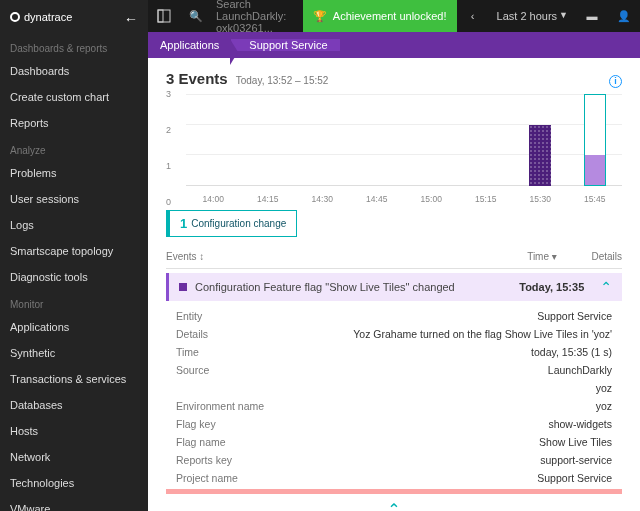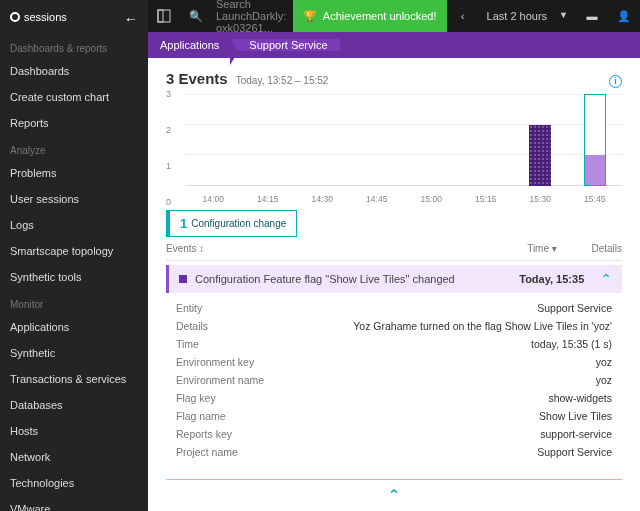--- a/index.html
+++ b/index.html
@@ -8,21 +8,21 @@
 .sb-head{display:flex;align-items:center;justify-content:space-between;padding:9px 10px;color:#fff}
 .sb-logo{display:flex;align-items:center;gap:4px}
 .sb-logo-icon{width:10px;height:10px;border-radius:50%;border:2px solid #fff}
 .sb-group-title{color:#777;font-size:10px;padding:9px 10px 4px}
 .sb-item{color:#ddd;padding:7px 10px;cursor:pointer;font-size:11px}
 .main{flex:1;display:flex;flex-direction:column;min-width:0}
 .topbar{height:32px;background:#1a1a1a;display:flex;align-items:center;color:#ccc;font-size:11px}
 .tb-icon{width:32px;height:32px;display:flex;align-items:center;justify-content:center;cursor:pointer}
 .search{flex:1;color:#888;padding-left:4px}
 .achieve{background:#3fbf3f;color:#fff;height:32px;display:flex;align-items:center;padding:0 10px;gap:6px}
-.timebox{background:#1a1a1a;display:flex;align-items:flex-start;padding:0 8px;gap:12px}
+.timebox{background:#1a1a1a;display:flex;align-items:flex-start;padding:0 8px;gap:2px}
 .crumb{height:26px;background:#6a2fa0;display:flex;align-items:center;color:#fff;font-size:11px}
 .crumb-item{padding:0 12px;position:relative}
 .crumb-item:first-child::after{content:"";position:absolute;right:-7px;top:0;border-left:8px solid #6a2fa0;border-top:13px solid transparent;border-bottom:13px solid transparent;z-index:2}
 .crumb-item:nth-child(2){background:#7b3bb8;padding-left:18px;margin-left:0}
 .content{flex:1;background:#fff;overflow-y:auto;padding:12px 18px 4px;font-size:11px;color:#333}
 .events-head{display:flex;align-items:baseline;gap:8px;margin-bottom:6px}
 .events-head h2{font-size:15px;font-weight:600}
 .events-head .sub{color:#777;font-size:10px}
 .info-i{margin-left:auto;color:#1496ff;font-weight:bold;border:1px solid #1496ff;border-radius:50%;width:13px;height:13px;font-size:9px;display:flex;align-items:center;justify-content:center}
 .chart{height:110px;position:relative;margin:2px 0 0 0}
@@ -32,57 +32,57 @@
 .bar-area{position:absolute;left:20px;right:0;top:0;bottom:18px;display:flex}
 .slot{flex:1;position:relative}
 .bar{position:absolute;bottom:0;width:22px;left:50%;transform:translateX(-50%)}
 .bar-purple{background:#4b1e7a;background-image:radial-gradient(rgba(255,255,255,.25) 1px,transparent 1px);background-size:4px 4px}
 .bar-outline{border:1px solid #00b3b3;background:#fff}
 .bar-fill{position:absolute;bottom:0;left:0;right:0;background:#b58ae0}
 .xlabels{position:absolute;left:20px;right:0;bottom:0;display:flex;font-size:8.5px;color:#888}
 .xlabels span{flex:1;text-align:center}
 .legend{border:1px solid #00b3b3;border-left:4px solid #00b3b3;display:inline-flex;align-items:center;padding:5px 10px;margin-top:6px;font-size:10px;color:#156}
 .legend .n{color:#00b3b3;font-size:13px;font-weight:bold;margin-right:4px}
-.tbl-head{display:flex;color:#777;font-size:10px;padding:6px 0;border-bottom:1px solid #e0e0e0;}
+.tbl-head{display:flex;color:#777;font-size:10px;padding:6px 0;border-bottom:1px solid #e0e0e0;margin-top:8px}
 .tbl-head .c1{flex:1}
 .tbl-head .c2{width:60px;text-align:center}
 .tbl-head .c3{width:50px;text-align:right}
 .event-row{background:#f1e6fb;border-left:3px solid #8a4fd0;display:flex;align-items:center;padding:6px 10px;margin-top:4px}
 .event-row .sq{width:8px;height:8px;background:#6a2fa0;margin-right:8px}
 .event-row .title{flex:1;color:#444}
 .event-row .time{font-weight:600;margin-right:16px}
 .chev-up{color:#00b3b3;font-size:14px}
 .kv{display:flex;padding:3px 0;font-size:10.5px}
 .kv .k{color:#777;width:140px}
 .kv .v{flex:1;text-align:right;color:#333}
-.kv-wrap{padding:6px 10px 18px;border-bottom:1px solid #fca5a5}
+.kv-wrap{padding:6px 10px 2px;border-bottom:5px solid #fca5a5}
 .collapse{display:flex;justify-content:center;padding:6px;color:#00b3b3;font-size:16px;cursor:pointer}
 </style>
 </head>
 <body>
 
 <div class="sidebar">
   <div class="sb-head">
     <span class="sb-logo">
         <span class="sb-logo-icon"></span>
-        <span>sessions</span>
+        <span>dynatrace</span>
       </span>
     <span style="font-size:14px">←</span>
   </div>
   <div id="sb-groups">
       <div class="sb-group-title">Dashboards &amp; reports</div>
       <div class="sb-item">Dashboards</div>
       <div class="sb-item">Create custom chart</div>
       <div class="sb-item">Reports</div>
       <div class="sb-group-title">Analyze</div>
       <div class="sb-item">Problems</div>
       <div class="sb-item">User sessions</div>
       <div class="sb-item">Logs</div>
       <div class="sb-item">Smartscape topology</div>
-      <div class="sb-item">Synthetic tools</div>
+      <div class="sb-item">Diagnostic tools</div>
       <div class="sb-group-title">Monitor</div>
       <div class="sb-item">Applications</div>
       <div class="sb-item">Synthetic</div>
       <div class="sb-item">Transactions &amp; services</div>
       <div class="sb-item">Databases</div>
       <div class="sb-item">Hosts</div>
       <div class="sb-item">Network</div>
       <div class="sb-item">Technologies</div>
       <div class="sb-item">VMware</div>
     </div>
@@ -186,21 +186,24 @@
         </div>
         <div class="kv">
           <span class="k">Details</span>
           <span class="v">Yoz Grahame turned on the flag Show Live Tiles in 'yoz'</span>
         </div>
         <div class="kv">
           <span class="k">Time</span>
           <span class="v">today, 15:35 (1 s)</span>
         </div>
         <div class="kv">
-          <span class="k">Environment key</span>
+          <span class="k">Source</span>
+          <span class="v">LaunchDarkly</span>
+        </div>
+        <div class="kv">
           <span class="v">yoz</span>
         </div>
         <div class="kv">
           <span class="k">Environment name</span>
           <span class="v">yoz</span>
         </div>
         <div class="kv">
           <span class="k">Flag key</span>
           <span class="v">show-widgets</span>
         </div>

